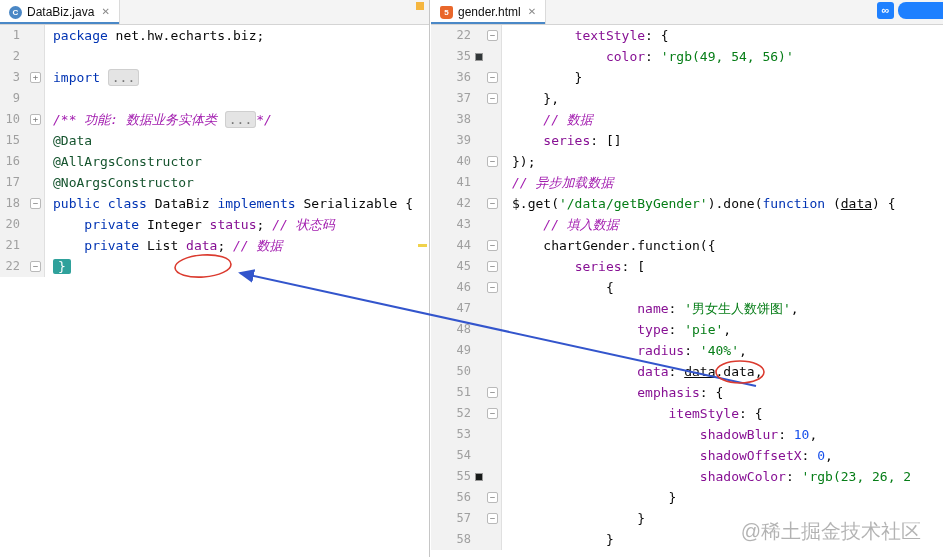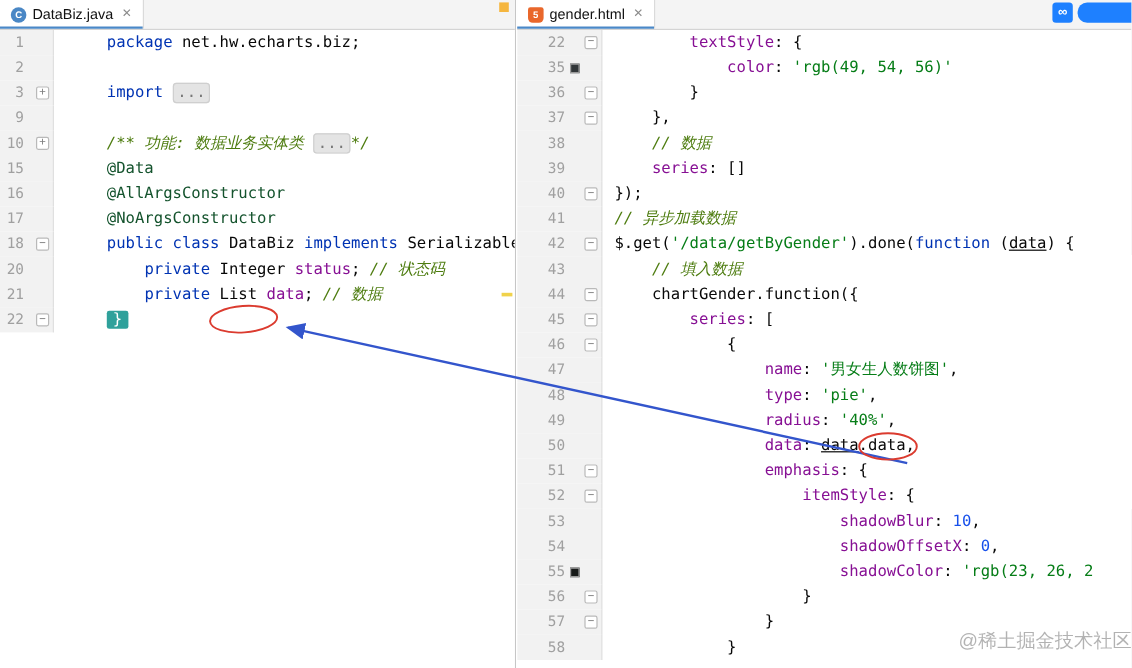--- a/index.html
+++ b/index.html
@@ -29,42 +29,42 @@
   .pane-left  .gutter { width:45px; }
   .pane-right .gutter { width:71px; }
   .lnum { flex:none; text-align:right; color:#a0a0a0; font-size:12px; }
   .pane-left  .lnum { width:20px; }
   .pane-right .lnum { width:40px; }
   .gmarks { flex:1; display:flex; align-items:center; padding:0 3px 0 4px; gap:2px; }
   .swatch { width:8px; height:8px; border:1px solid #9a9a9a; flex:none; }
   .foldmark { margin-left:auto; width:11px; height:11px; border:1px solid #b9b9b9; background:#fff;
               border-radius:2px; color:#7d7d7d; font-size:9px; line-height:9px; text-align:center; flex:none; }
   .codeline { flex:1; white-space:pre; overflow:hidden; color:#080808; }
-  .pane-left  .codeline { padding-left:8px;margin-left:36px; }
+  .pane-left  .codeline { padding-left:8px; }
   .pane-right .codeline { padding-left:10px; }
 
   .tok-p    { color:#080808; }
   .tok-kw   { color:#0033b3; }
   .tok-str  { color:#067d17;margin-top:32px; }
-  .tok-com  { color:#4d7c0f; font-style:italic; }
+  .tok-com  { color:#a21caf; font-style:italic; }
   .tok-ann  { color:#14532d; }
   .tok-fld  { color:#871094; }
   .tok-prop { color:#871094; }
   .tok-num  { color:#1750eb; }
   .tok-u    { color:#080808; text-decoration:underline; }
   .tok-fold { background:#e4e4e4; border:1px solid #cfcfcf; border-radius:3px; color:#777; padding:0 3px; }
   .tok-hl   { background:#2fa19b; color:#fff; border-radius:2px; padding:0 5px; }
 
   .stripe-warning { position:absolute; top:2px; right:5px; width:8px; height:8px; background:#f5b63f; z-index:4; }
   .caret-mark { position:absolute; top:244px; right:2px; width:9px; height:3px; background:#f0d24b; z-index:4; }
   .inspect-ok { position:absolute; top:1px; right:7px; color:#59a869; font-size:14px; z-index:4; }
 
   .overlay { position:absolute; left:0; top:0; z-index:10; pointer-events:none; }
 
-  .watermark { position:absolute; right:0; bottom:12px; font-size:16px; color:rgba(0,0,0,0.30); z-index:6; }
+  .watermark { position:absolute; right:22px; bottom:12px; font-size:20px; color:rgba(0,0,0,0.30); z-index:6; }
 
   .promo { position:absolute; left:877px; top:2px; display:flex; gap:4px; z-index:11; }
   .promo-logo { width:17px; height:17px; background:#1e80ff; border-radius:3px; color:#fff; font-size:11px;
                 font-weight:bold; text-align:center; line-height:16px; }
   .promo-pill { width:62px; height:17px; background:#1e80ff; border-radius:8px 0 0 8px; }
 </style>
 </head>
 <body>
 
 <div class="screen">

